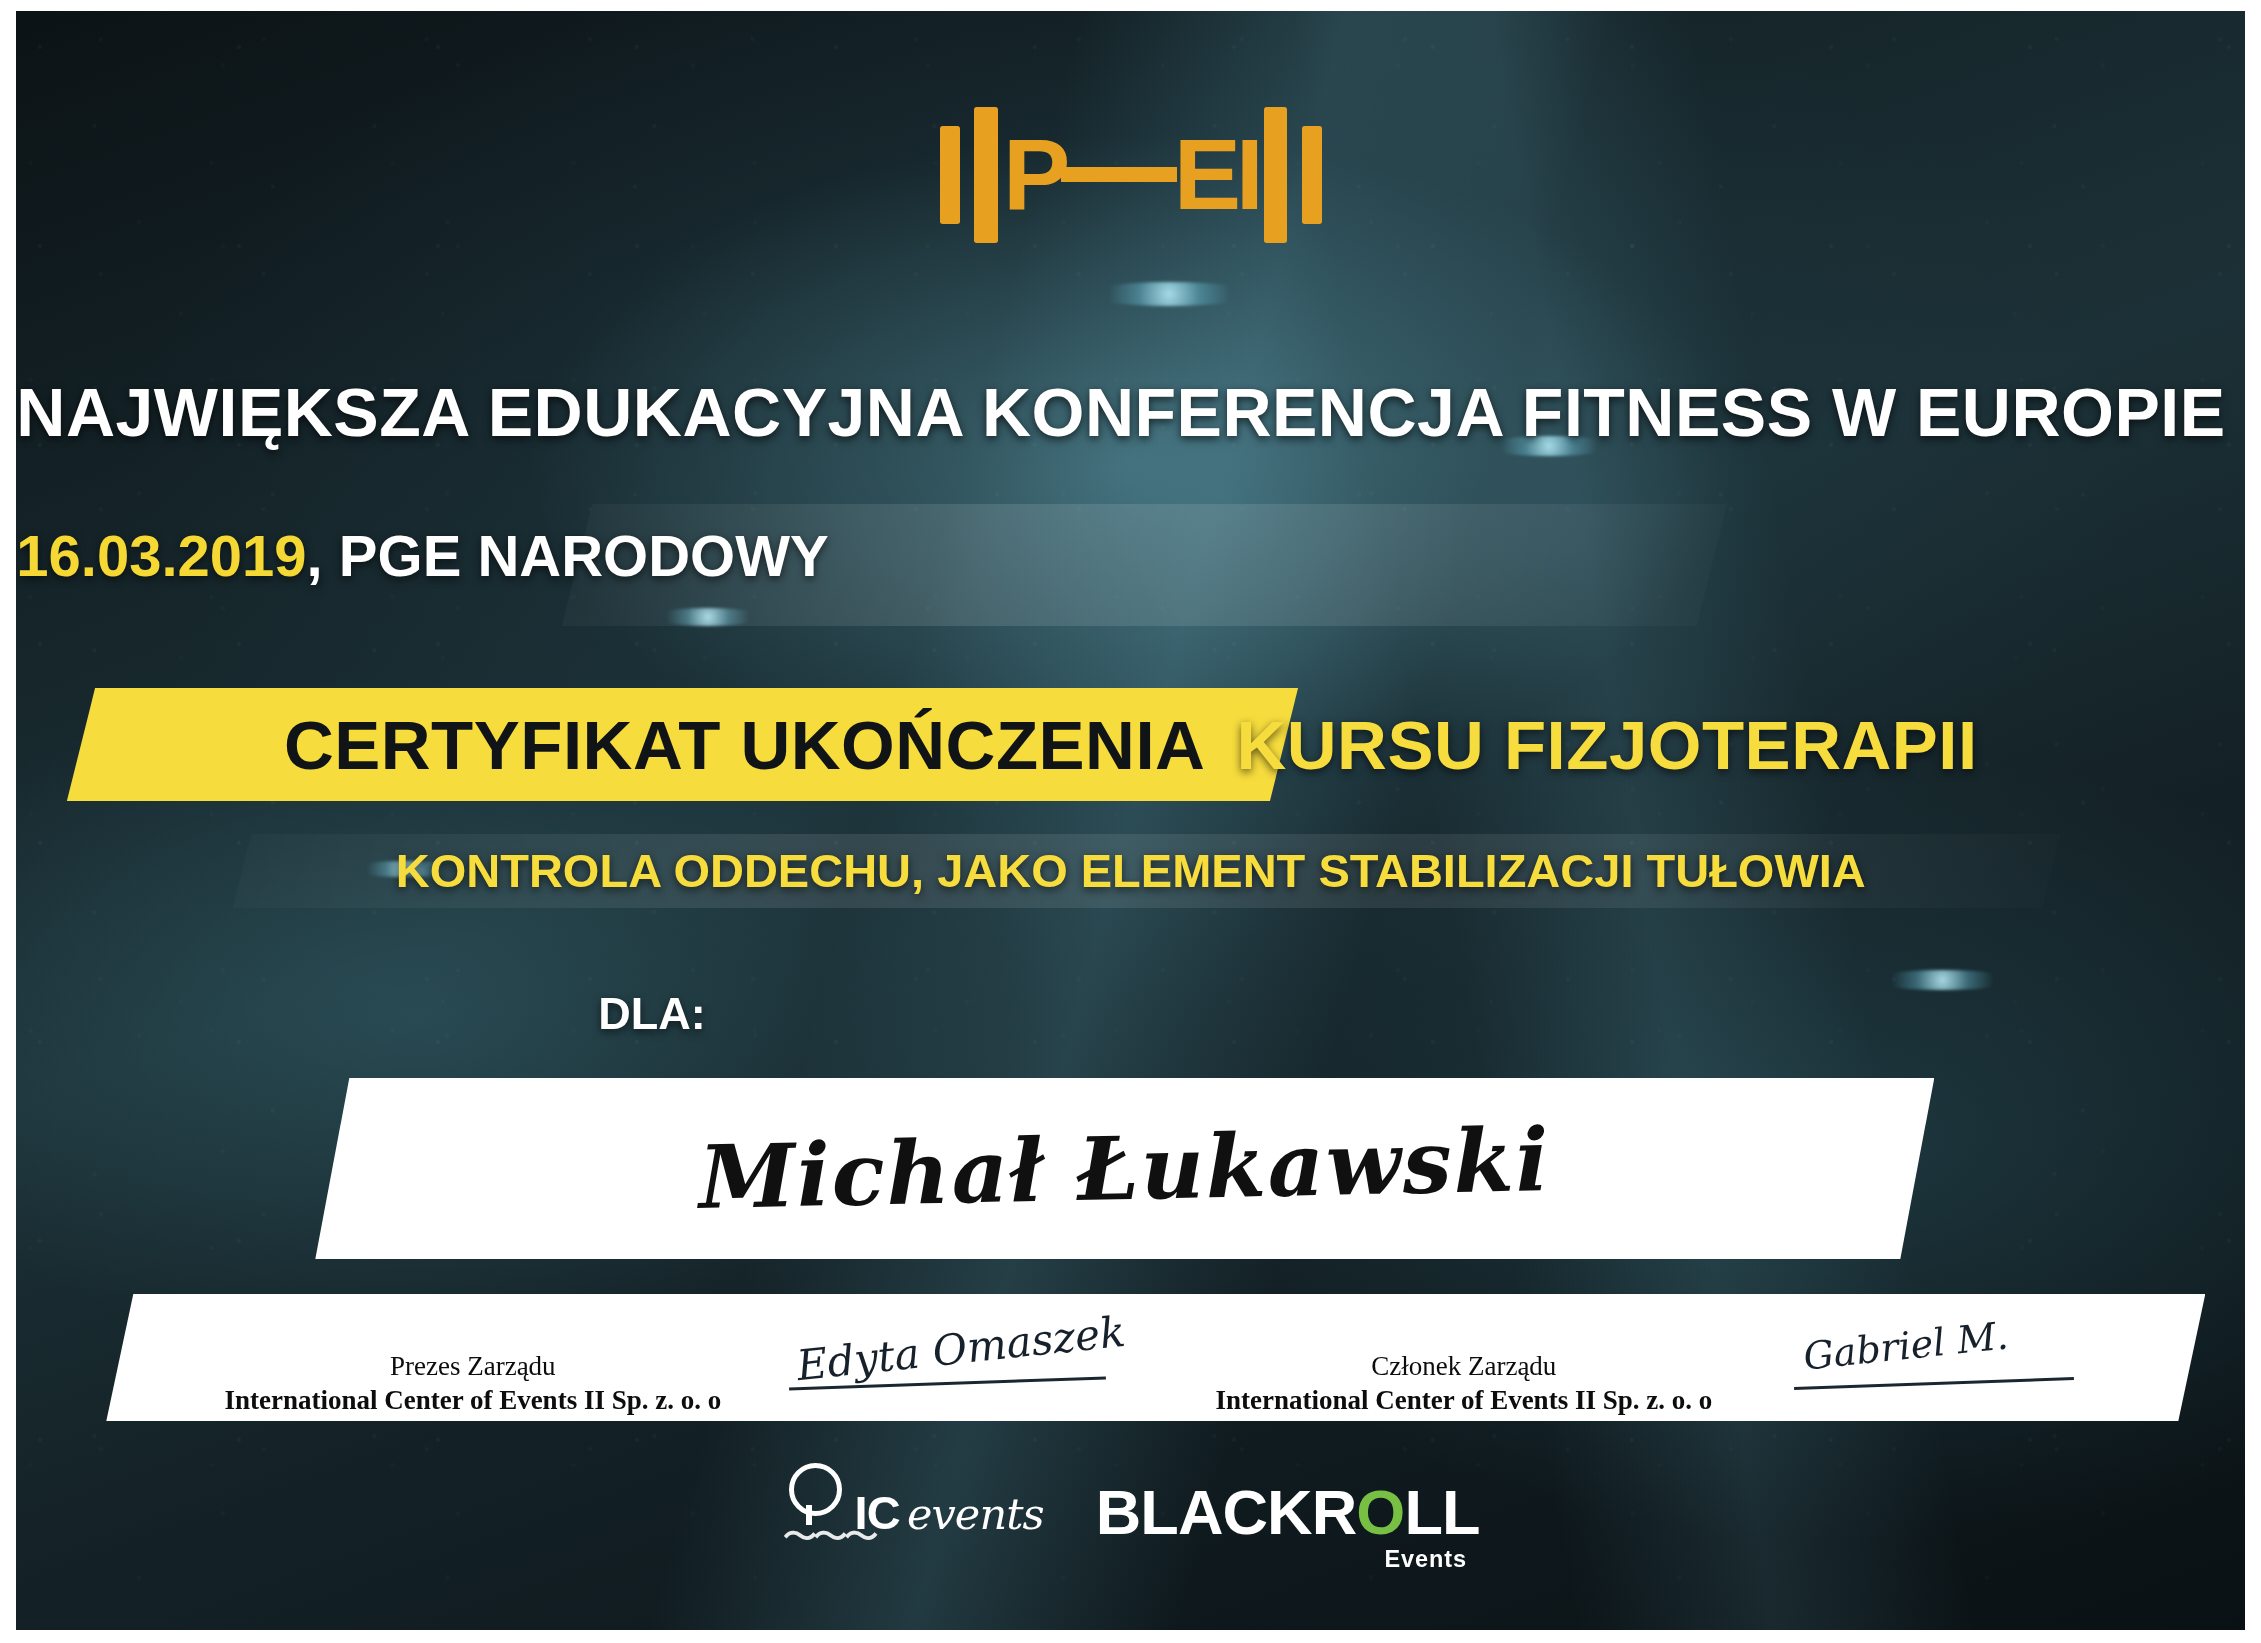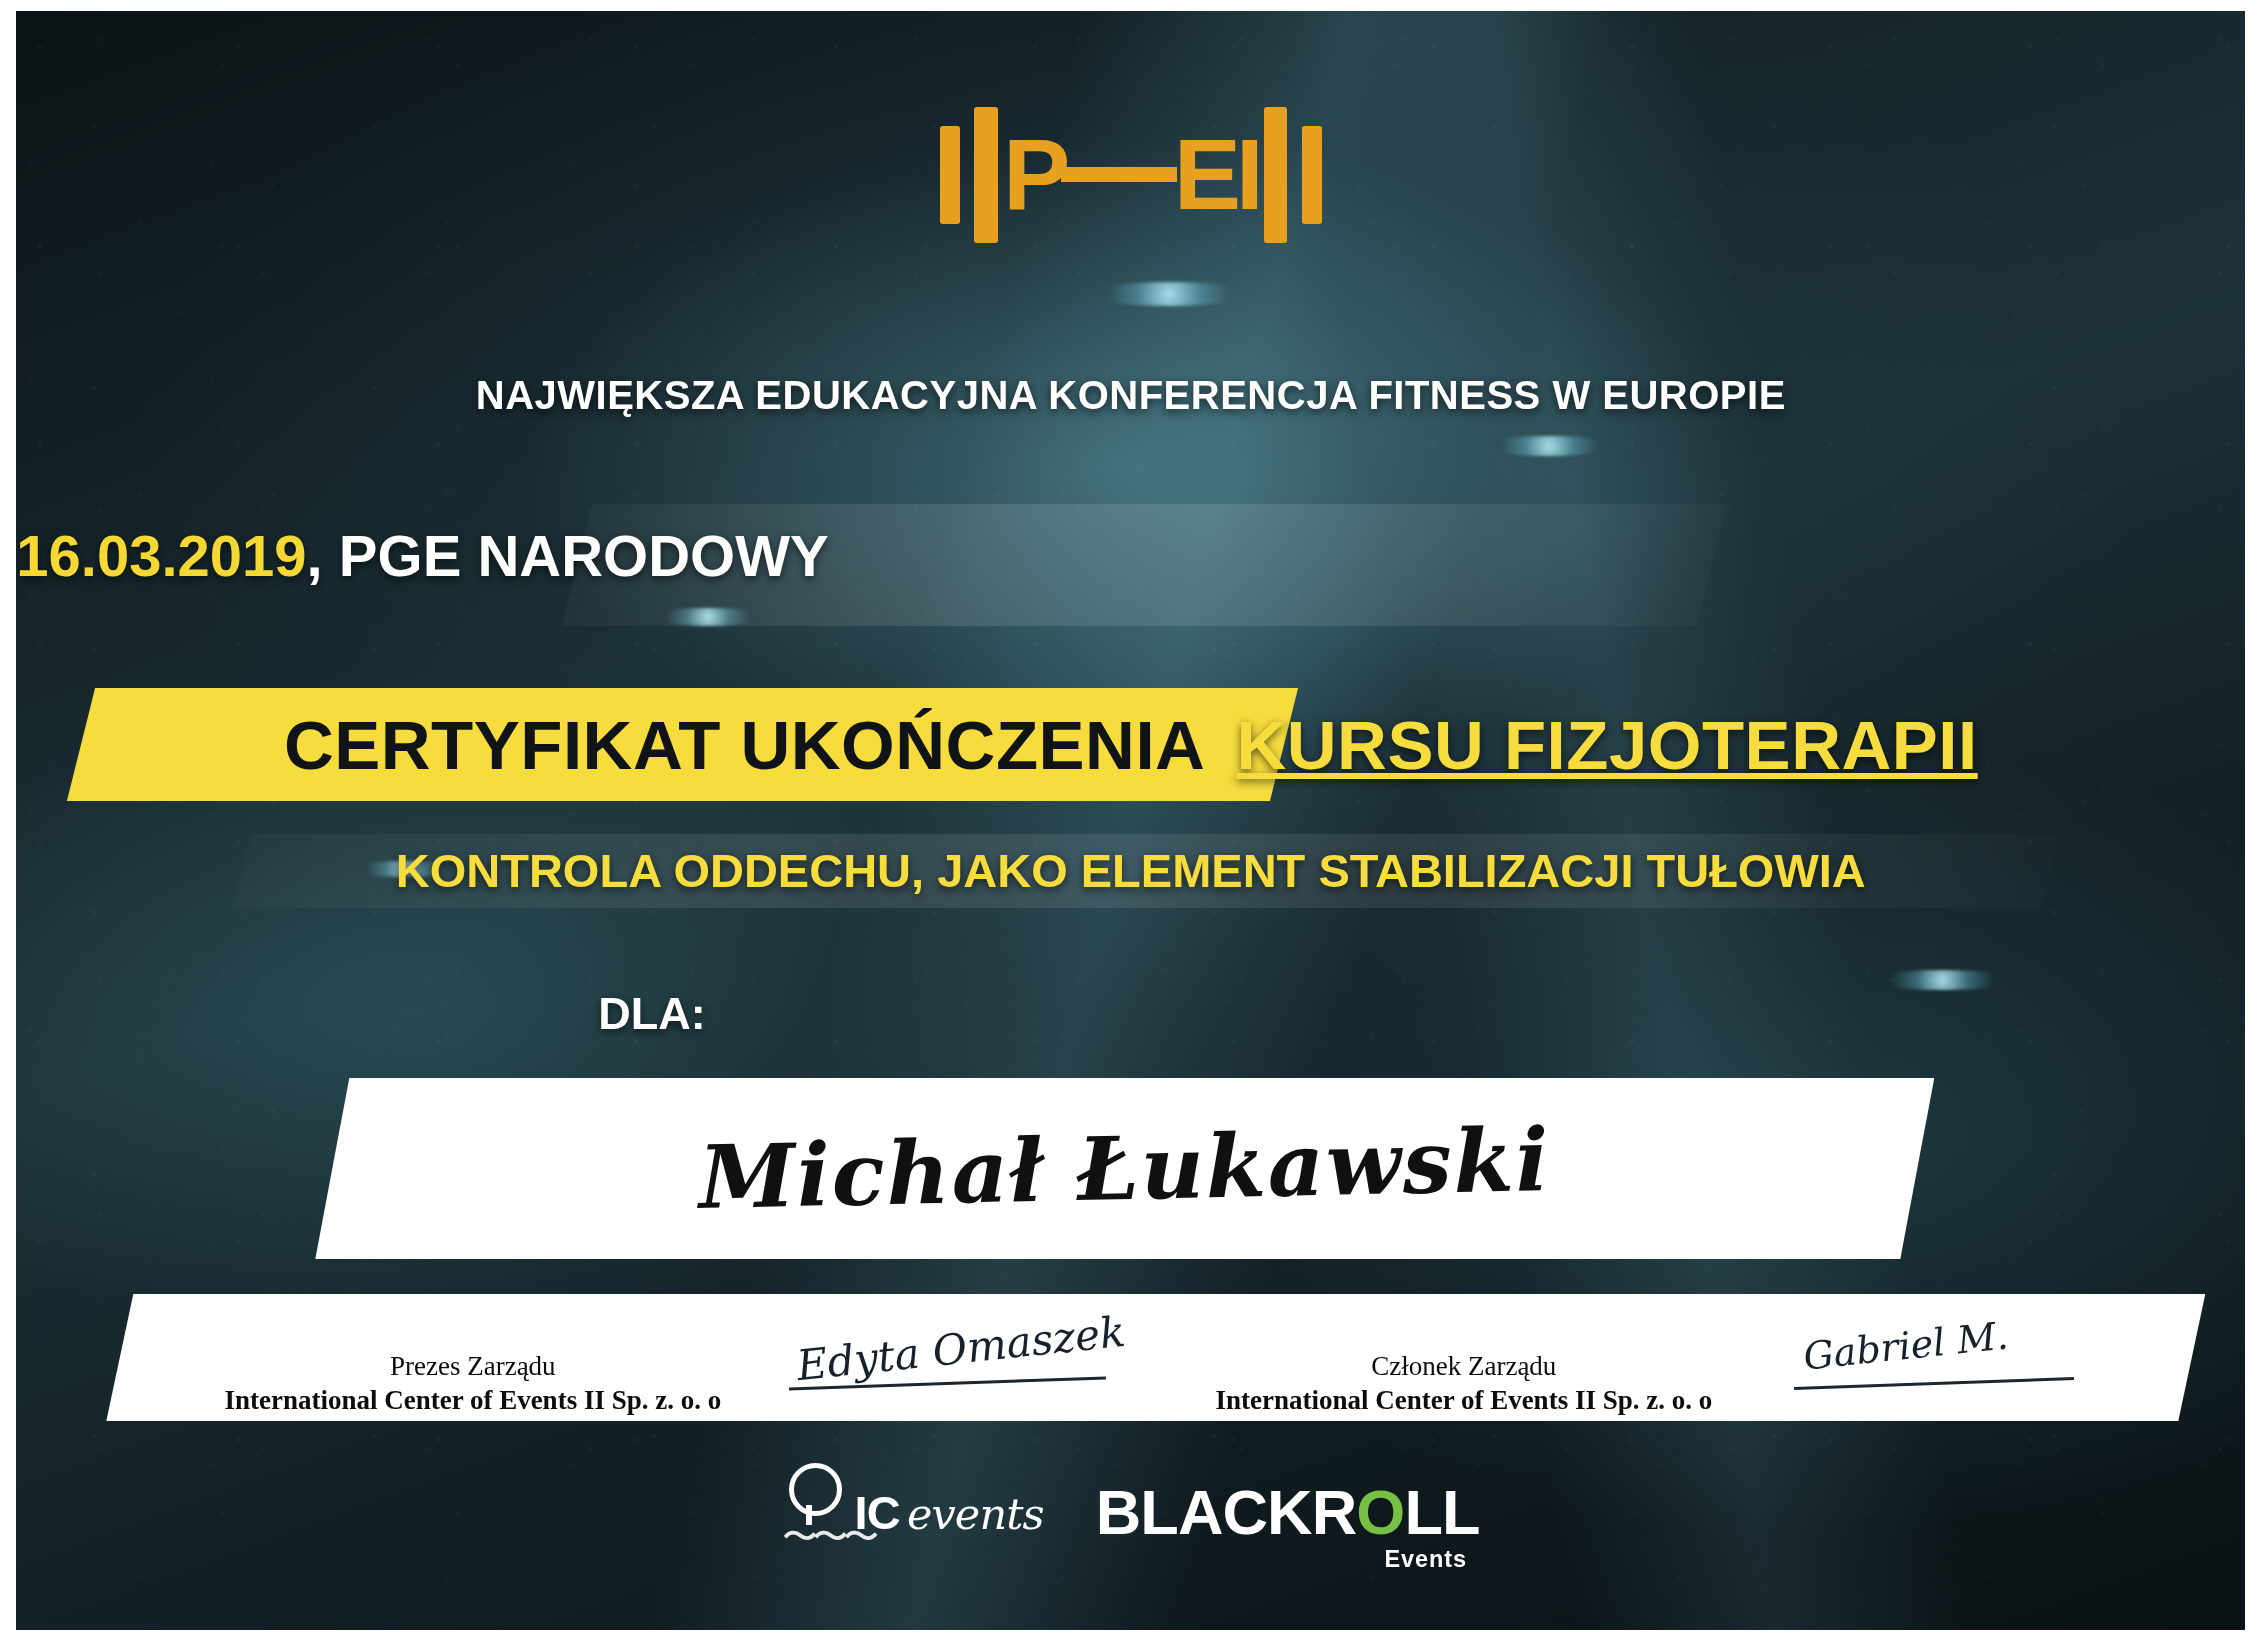--- a/index.html
+++ b/index.html
@@ -118,24 +118,23 @@
     height: 14.5px;
     background: #e8a020;
     margin: 0 -3.6px;
   }
 
   
   .headline {
     position: absolute;
     left: 0; right: 0;
     top: 362px;
-    text-align: center;
-    color: #ffffff;
-    font-weight: bold;
-    font-size: 40px;
+    color: #ffffff;
+    font-weight: bold;
+    font-size: 68px;
     letter-spacing: 0.5px;
     z-index: 5;
     text-shadow: 0 2.7px 9px rgba(0,0,0,0.65);
   }
 
   .date-band {
     position: absolute;
     left: 561px;
     top: 493px;
     width: 1135px;
@@ -183,21 +182,20 @@
     font-weight: bold;
     font-size: 69px;
     letter-spacing: 0.5px;
   }
   .title-yellow {
     color: #f6dc3d;
     font-weight: bold;
     font-size: 69px;
     letter-spacing: 0.5px;
     text-shadow: 0 2.7px 9px rgba(0,0,0,0.6);
-    text-decoration: underline;
   }
 
   .subtitle-band {
     position: absolute;
     left: 226px;
     top: 823px;
     width: 1809px;
     height: 74px;
     background: linear-gradient(90deg, rgba(255,255,255,0.02) 0%, rgba(255,255,255,0.10) 30%, rgba(255,255,255,0.08) 75%, rgba(255,255,255,0.01) 100%);
     transform: skewX(-14deg);

